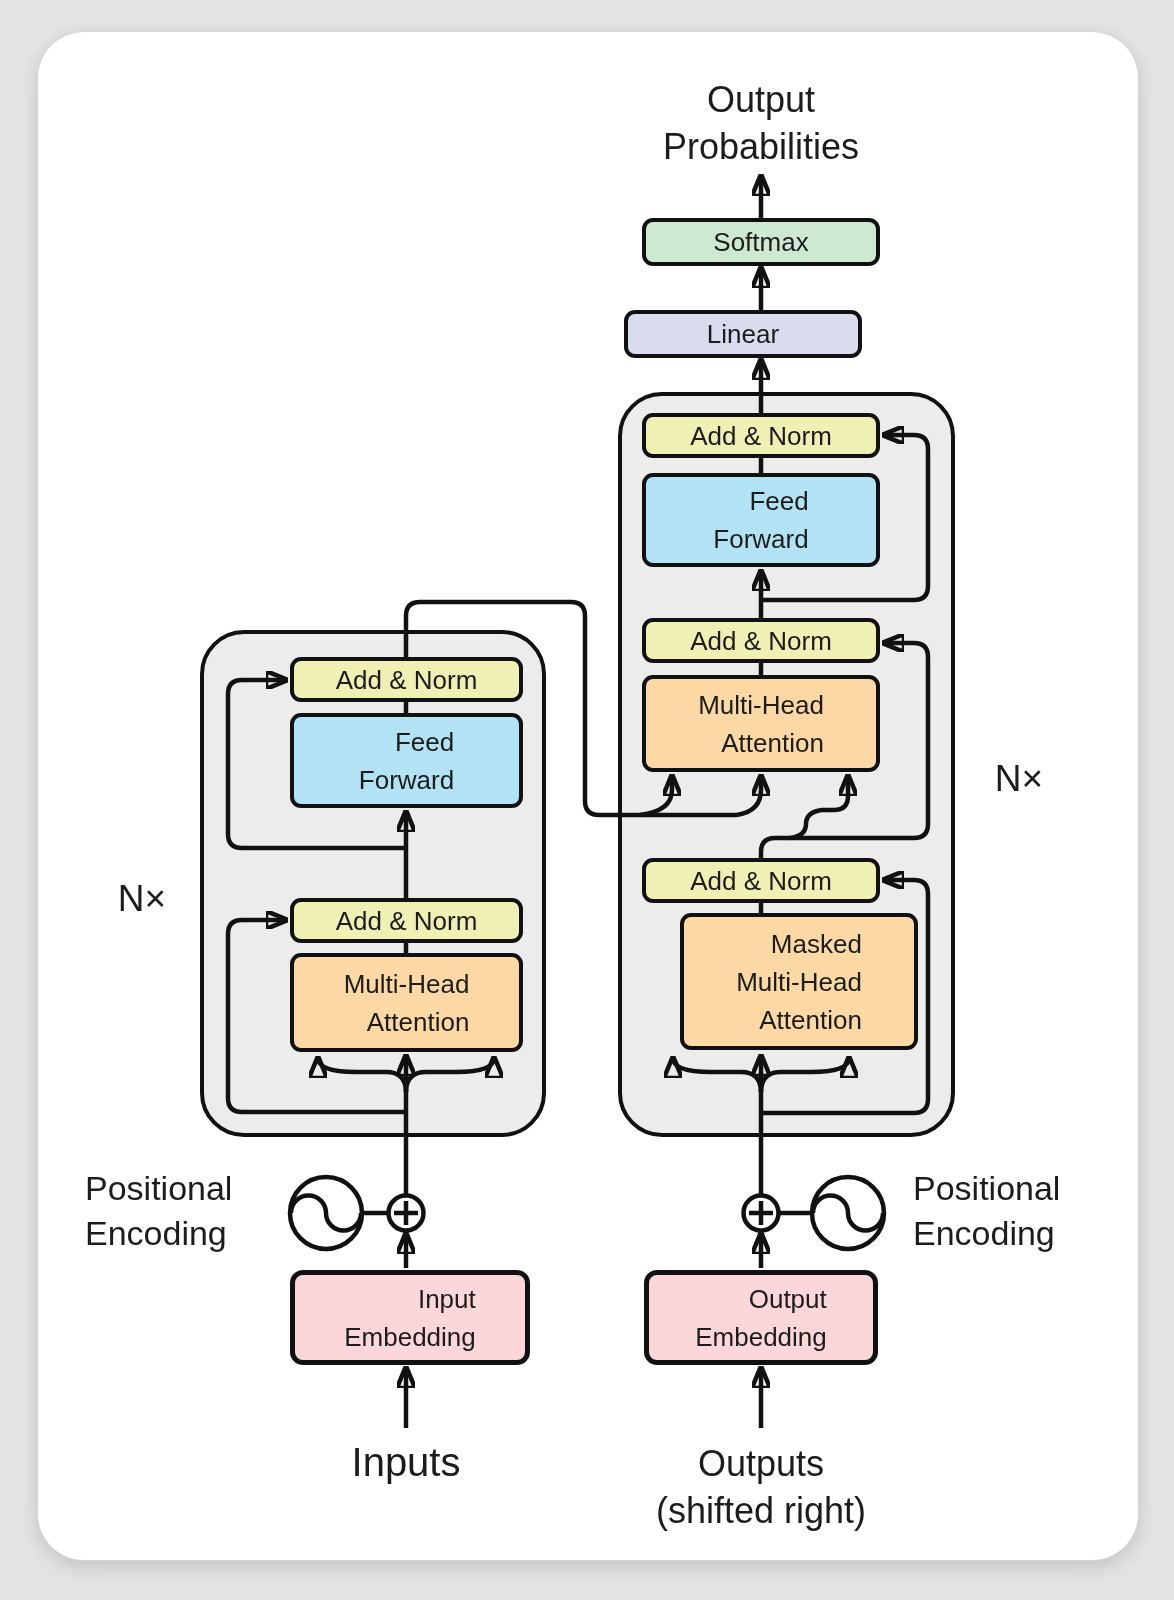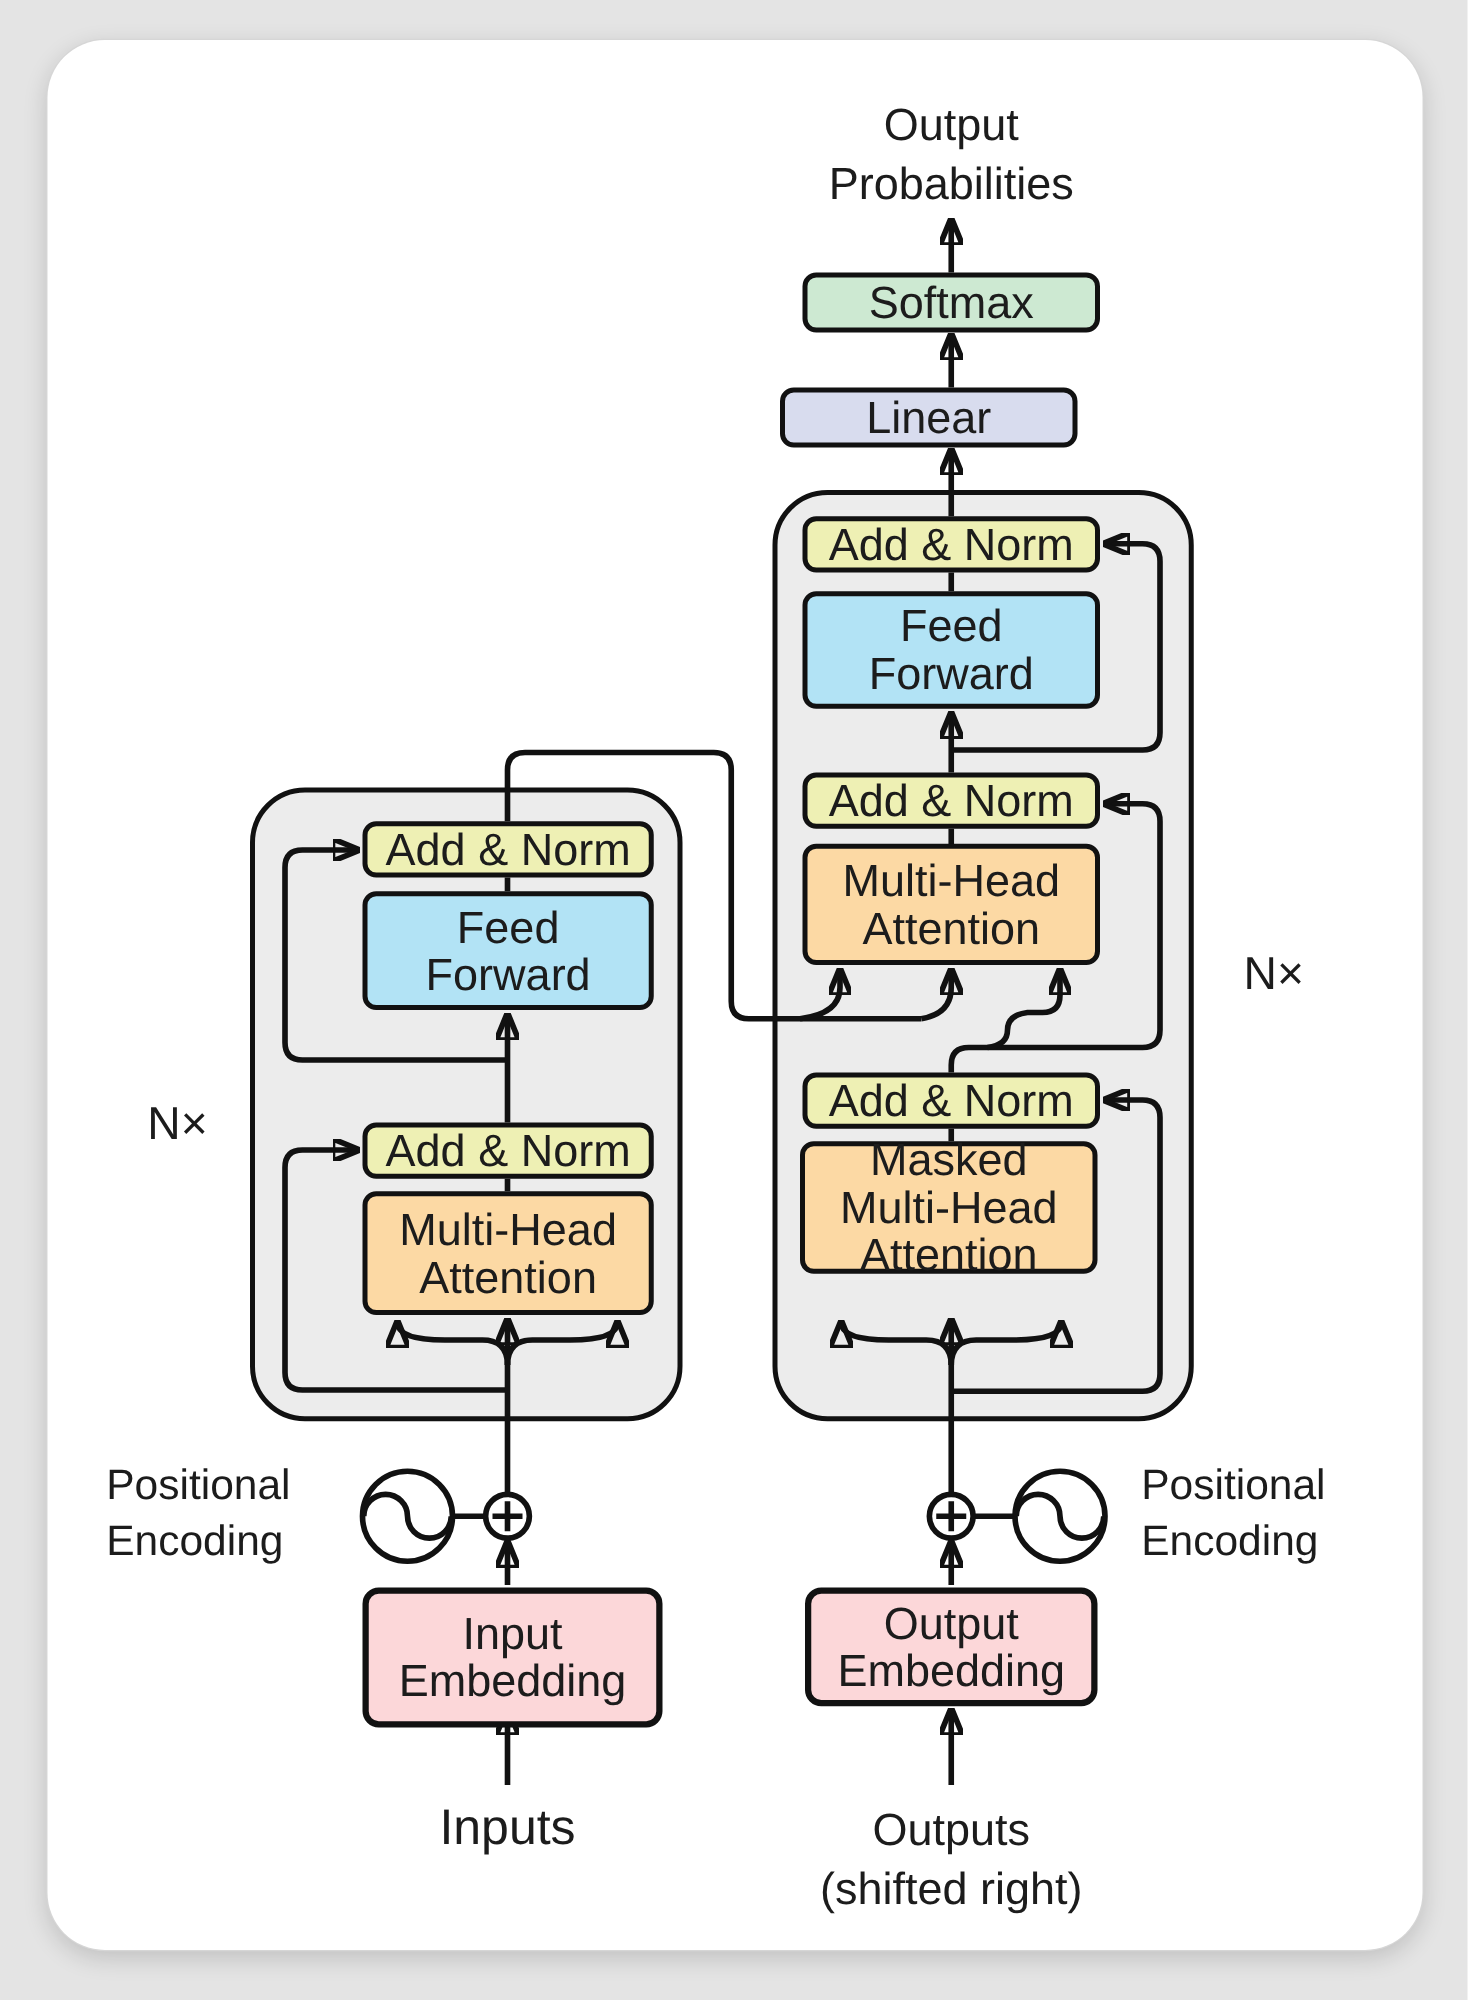--- a/index.html
+++ b/index.html
@@ -18,22 +18,22 @@
     position:absolute;left:38px;top:32px;width:1100px;height:1528px;
     background:var(--card-bg);border-radius:46px;
     box-shadow:0 0 0 1px #d6d6d6, 0 6px 20px rgba(0,0,0,.16);
   }
   .blk{
     position:absolute;background:var(--block-bg);
     border:4.5px solid var(--line);border-radius:44px;
   }
   .box{
     position:absolute;border:4px solid var(--line);border-radius:11px;
-    display:flex;align-items:center;justify-content:center;text-align:center;
-    white-space:pre-line;font-size:36px;line-height:38px;color:var(--text);
+    display:flex;align-items:center;justify-content:center;text-align:right;
+    white-space:pre-line;font-size:26px;line-height:38px;color:var(--text);
   }
   .box.emb{border-width:5px;border-radius:13px}
   .c-softmax{background:var(--softmax)}
   .c-linear{background:var(--linear)}
   .c-addnorm{background:var(--add-norm)}
   .c-ff{background:var(--feed-forward)}
   .c-att{background:var(--attention)}
   .c-emb{background:var(--embedding)}
   .lbl{position:absolute;white-space:pre-line;color:var(--text)}
   .lbl.center{text-align:center}
@@ -117,36 +117,36 @@
 
 <div class="box c-addnorm" style="left:642px;top:413px;width:238px;height:45px">Add &amp; Norm</div>
 <div class="box c-ff" style="left:642px;top:473px;width:238px;height:94px">Feed
 Forward</div>
 
 <div class="box c-addnorm" style="left:642px;top:618px;width:238px;height:45px">Add &amp; Norm</div>
 <div class="box c-att" style="left:642px;top:675px;width:238px;height:97px">Multi-Head
 Attention</div>
 
 <div class="box c-addnorm" style="left:642px;top:858px;width:238px;height:45px">Add &amp; Norm</div>
-<div class="box c-att" style="left:640px;top:913px;width:238px;height:106px">Masked
+<div class="box c-att" style="left:680px;top:913px;width:238px;height:137px">Masked
 Multi-Head
 Attention</div>
 
 <div class="box c-emb emb" style="left:644px;top:1270px;width:234px;height:95px">Output
 Embedding</div>
 
 <div class="box c-addnorm" style="left:290px;top:657px;width:233px;height:45px">Add &amp; Norm</div>
 <div class="box c-ff" style="left:290px;top:713px;width:233px;height:95px">Feed
 Forward</div>
 
 <div class="box c-addnorm" style="left:290px;top:898px;width:233px;height:45px">Add &amp; Norm</div>
 <div class="box c-att" style="left:290px;top:953px;width:233px;height:99px">Multi-Head
 Attention</div>
 
-<div class="box c-emb emb" style="left:290px;top:1270px;width:240px;height:112px">Input
+<div class="box c-emb emb" style="left:290px;top:1270px;width:240px;height:95px">Input
 Embedding</div>
 
 <div class="lbl center" style="left:611px;top:76px;width:300px;font-size:36px;line-height:47px">Output
 Probabilities</div>
 
 <div class="lbl center" style="left:92px;top:878px;width:100px;font-size:37px">N×</div>
 <div class="lbl center" style="left:969px;top:758px;width:100px;font-size:37px">N×</div>
 
 <div class="lbl" style="left:85px;top:1166px;width:190px;font-size:34px;line-height:45px">Positional
 Encoding</div>

